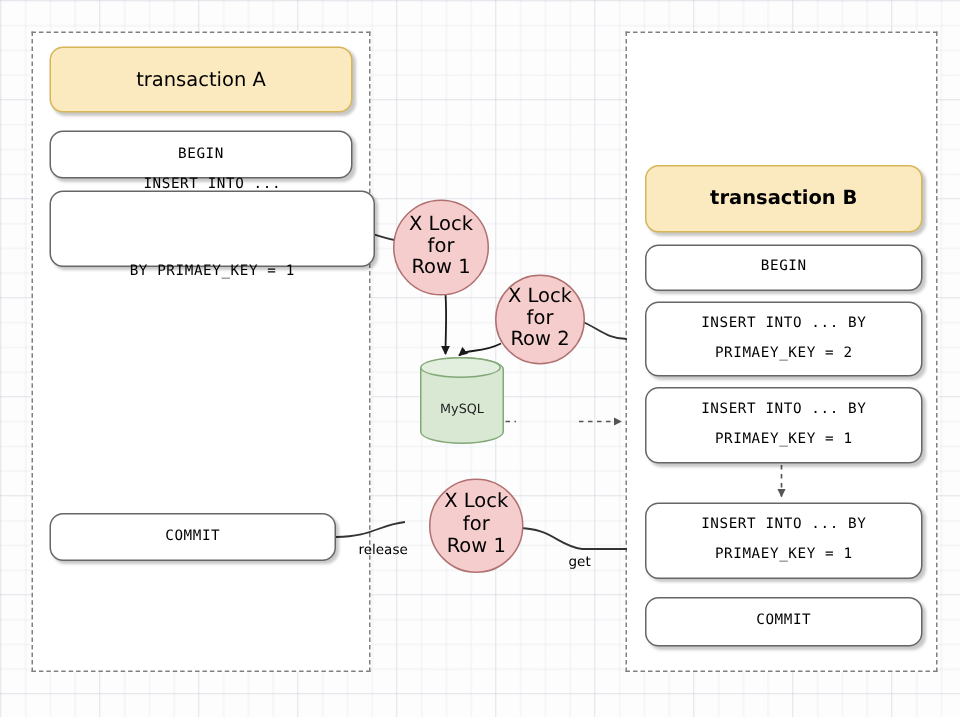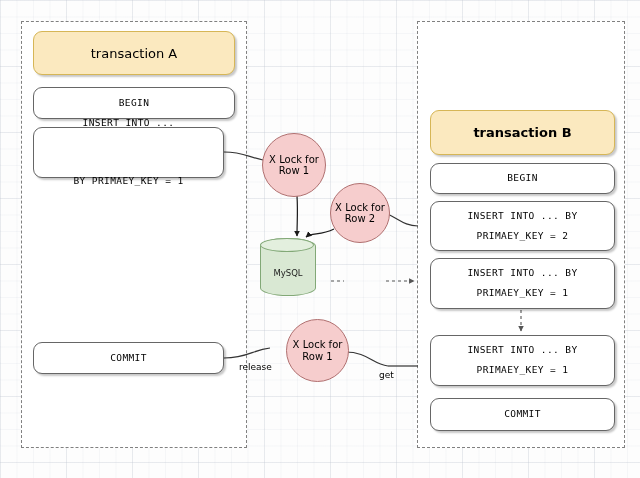--- a/index.html
+++ b/index.html
@@ -82,21 +82,21 @@
     display: flex;
     flex-direction: column;
     align-items: center;
     justify-content: center;
     text-align: center;
     line-height: 1.15;
   }
   .lock {
     background: #f6cdcd;
     border: 1px solid #b07070;
-    font-size: 10px;
+    font-size: 13px;
     color: #000000;
   }
   .wait {
     background: #ffffff;
     border: 1px solid #555555;
     font-size: 9px;
     color: #000000;
   }
 
   
@@ -170,21 +170,21 @@
   </svg>
 
   <div class="node header" style="left:33px; top:31px; width:202px; height:44px;">
     <div class="title">transaction A</div>
   </div>
 
   <div class="node" style="left:33px; top:87px; width:202px; height:32px;">
     <div class="line">BEGIN</div>
   </div>
 
-  <div class="node" style="left:33px; top:127px; width:191px; height:51px;gap:38px;">
+  <div class="node" style="left:33px; top:127px; width:217px; height:51px;gap:38px;">
     <div class="line">INSERT INTO ...</div>
     <div class="line">BY PRIMAEY_KEY = 1</div>
   </div>
 
   <div class="node" style="left:33px; top:342px; width:191px; height:32px;">
     <div class="line">COMMIT</div>
   </div>
 
   <div class="node header" style="left:430px; top:110px; width:185px; height:45px;font-weight:bold;">
     <div class="title">transaction B</div>
@@ -222,21 +222,21 @@
     <div>X Lock for</div>
     <div>Row 2</div>
   </div>
 
   <div class="circle lock" style="left:286px; top:319px; width:63px; height:63px;">
     <div>X Lock for</div>
     <div>Row 1</div>
   </div>
 
 
-  <div class="cyl" style="left:260px; top:238px; width:56px; height:58px;">
+  <div class="cyl" style="left:280px; top:238px; width:56px; height:58px;">
     <div class="cyl-top"></div>
     <span style="position:relative; top:6px;">MySQL</span>
   </div>
 
   <div class="edge-label" style="left:239px; top:362px;">release</div>
 
   <div class="edge-label" style="left:379px; top:334px;margin-top:36px;">get</div>
 
 </div>
 

